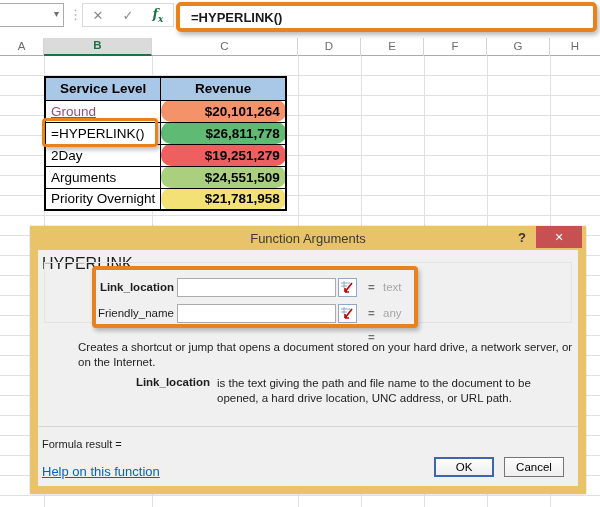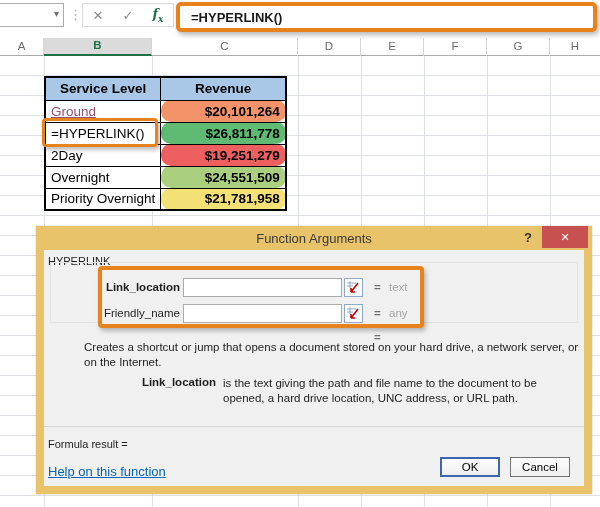--- a/index.html
+++ b/index.html
@@ -55,31 +55,31 @@
   .sheet-table td.rev { text-align:right; font-weight:600;border-radius:10px; }
   .link-text { color:#954F72; text-decoration:underline; font-weight:400; }
   .formula-text { font-weight:400; }
   .cell-highlight {
     position:absolute; left:42px; top:118px; width:116px; height:29px;
     border:3px solid #E8821C; border-radius:4px; z-index:3; pointer-events:none;
     box-shadow:2px 3px 4px rgba(0,0,0,0.25);
   }
   
   .dialog {
-    position:absolute; left:36px; top:226px; width:556px; height:268px;
+    position:absolute; left:30px; top:226px; width:556px; height:268px;
     background:#E9C369; z-index:10; box-shadow:0 0 1px rgba(0,0,0,0.4);
   }
   .dlg-title { position:absolute; left:0; top:5px; width:100%; text-align:center; font-size:13px; color:#3A3A3A; }
   .dlg-help { position:absolute; left:488px; top:4px; font-size:13px; font-weight:bold; color:#333; }
   .dlg-close {
     position:absolute; left:506px; top:0; width:46px; height:22px; background:#C75050;
     color:#fff; font-size:11px; text-align:center; line-height:22px; border:none; cursor:default;
   }
   .dlg-content { position:absolute; left:8px; top:24px; width:540px; height:236px; background:#F0F0F0; }
-  .fn-name { position:absolute; left:4px; top:5px; font-size:11px; color:#1E1E1E;text-align:center; }
+  .fn-name { position:absolute; left:4px; top:5px; font-size:16px; color:#1E1E1E;text-align:center; }
   .faint-frame { position:absolute; left:6px; top:12px; width:528px; height:61px; border:1px solid #E3E3E3; }
   .args-box {
     position:absolute; left:54px; top:16px; width:326px; height:62px;
     border:4px solid #E8821C; border-radius:4px; background:#F0F0F0;
     box-shadow:2px 3px 4px rgba(0,0,0,0.25);
   }
   .arg-label { position:absolute; width:80px; text-align:right; font-size:11.5px; color:#1E1E1E; }
   .arg-label.req { font-weight:bold; }
   .arg-input { position:absolute; left:139px; width:159px; height:19px; background:#fff; border:1px solid #ABABAB; font-size:11.5px; padding:0 3px; }
   .range-btn { position:absolute; left:300px; width:19px; height:19px; background:#fff; border:1px solid #8EA8C8; padding:0; }
@@ -150,21 +150,21 @@
   </tr>
   <tr>
     <td class="svc formula-text">=HYPERLINK()</td>
     <td class="rev" style="background-color: rgb(95, 187, 115);">$26,811,778</td>
   </tr>
   <tr>
     <td class="svc">2Day</td>
     <td class="rev" style="background-color: rgb(238, 95, 95); padding-left: 13px;">$19,251,279</td>
   </tr>
   <tr>
-    <td class="svc">Overnight</td>
+    <td class="svc">Arguments</td>
     <td class="rev" style="background-color: rgb(169, 207, 127);">$24,551,509</td>
   </tr>
   <tr>
     <td class="svc">Priority Overnight</td>
     <td class="rev" style="background-color: rgb(243, 225, 117);">$21,781,958</td>
   </tr>
 </tbody>
   </table>
 
 <div class="cell-highlight"></div>

